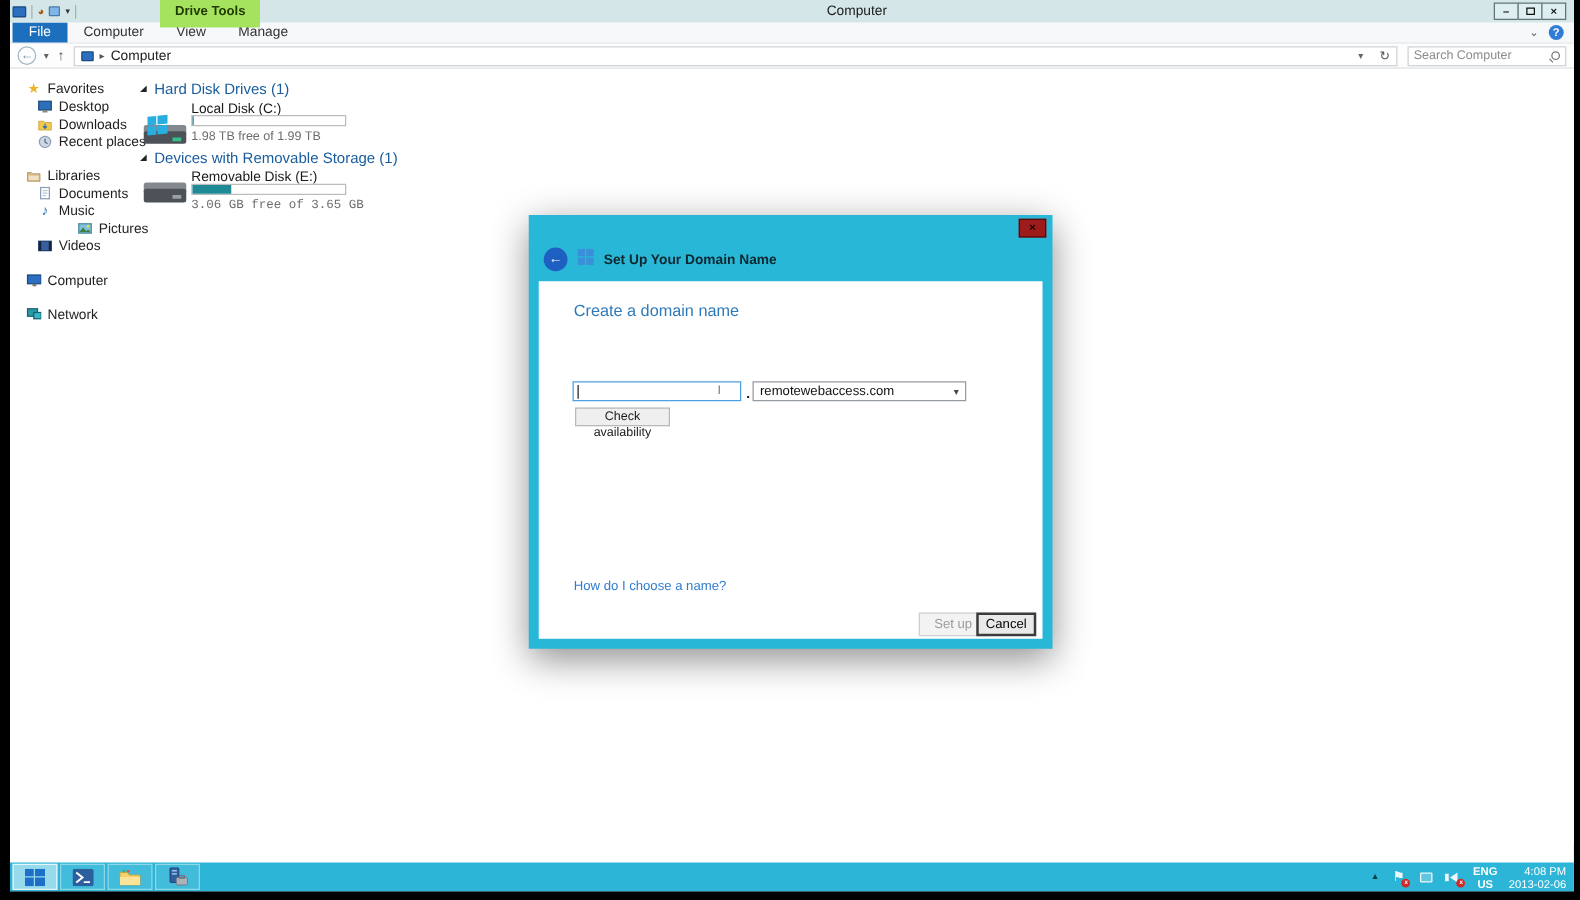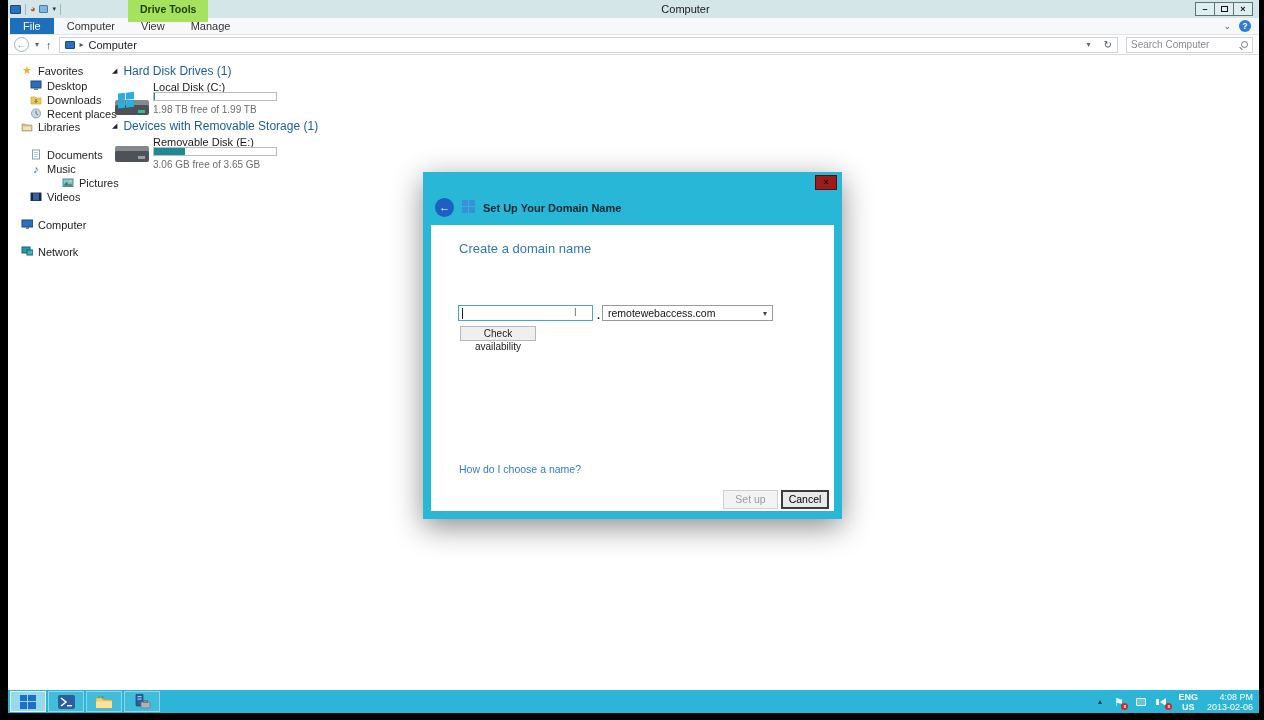--- a/index.html
+++ b/index.html
@@ -99,21 +99,21 @@
   .dlg-input .caret { position:absolute; left:3px; top:2px; width:1px; height:11px; background:#222; }
   .dlg-input .ibeam { position:absolute; left:115px; top:1px; font-size:10px; color:#777; }
   .dlg-dot { position:absolute; left:166px; top:84px; font-size:11px; font-weight:bold; color:#111; }
   .dlg-select { position:absolute; left:171px; top:80px; width:171px; height:16px; border:1px solid #959ba1;
     background:#fff; display:flex; align-items:center; padding:0 5px; font-size:10.5px; color:#111; }
   .dlg-select .chev { margin-left:auto; font-size:8px; color:#444; }
   .dlg-checkbtn { position:absolute; left:29px; top:101px; width:76px; height:15px; background:#efefef;
     border:1px solid #b9b9b9; font-size:10px; color:#1a1a1a; text-align:center; line-height:13px; }
   .dlg-link { position:absolute; left:28px; top:238px; font-size:10.5px; color:#2f7dd1; cursor:pointer; }
   .dlg-btn { position:absolute; top:265px; height:19px; font-size:10.5px; text-align:center; line-height:17px; }
-  .btn-setup { left:292px; width:55px; background:#f3f3f3; border:1px solid #cfcfcf; color:#9c9c9c; }
+  .btn-setup { left:304px; width:55px; background:#f3f3f3; border:1px solid #cfcfcf; color:#9c9c9c; }
   .btn-cancel { left:350px; width:48px; background:#e9e9e9; border:2px solid #3c3c3c; color:#000; line-height:15px; }
 
   
   .taskbar { position:absolute; left:0; right:0; top:690px; height:23px; background:#2cb5d6;
     display:flex; align-items:center; padding-left:1px; }
   .tbtn { width:36px; height:21px; margin:0 1px; display:flex; align-items:center; justify-content:center;
     border:1px solid rgba(255,255,255,.4); background:rgba(255,255,255,.10); }
   .tbtn.start { background:rgba(255,255,255,.5); border-color:rgba(255,255,255,.75); }
   .tray { margin-left:auto; display:flex; align-items:center; gap:9px; padding-right:6px; height:100%; }
   .tray-exp { color:#073a46; font-size:7px; }
@@ -210,21 +210,21 @@
       <div class="side-item" style="left:22px; top:52px;">
         <span class="ic">
             <svg class="svgic" width="12" height="11">
               <circle cx="6" cy="5.5" r="4.5" fill="#cfd8e2" stroke="#8aa0b8"></circle>
               <path d="M6 3 L6 5.5 L8 7" stroke="#4a6a8a" fill="none"></path>
             </svg>
           </span>
         <span>Recent places</span>
       </div>
 
-      <div class="side-item" style="left:13px; top:65px;">
+      <div class="side-item" style="left:13px; top:79px;">
         <span class="ic">
             <svg class="svgic" width="12" height="11">
               <path d="M1 3 L4 3 L5 4 L11 4 L11 10 L1 10 Z" fill="#d8bd8a" stroke="#a88a50" stroke-width="0.6"></path>
               <rect x="2" y="5.5" width="8" height="3.5" fill="#efe2c4"></rect>
             </svg>
           </span>
         <span>Libraries</span>
       </div>
       <div class="side-item" style="left:22px; top:93px;">
         <span class="ic">
@@ -308,21 +308,21 @@
         <svg width="40" height="28">
           <rect x="2" y="4" width="34" height="9" rx="2" fill="#84898f"></rect>
           <rect x="2" y="9" width="34" height="11" rx="2" fill="#4c5258"></rect>
           <rect x="25" y="14" width="7" height="3" fill="#9aa0a6"></rect>
         </svg>
       </div>
       <div class="drive-name" style="left:145px; top:81px;">Removable Disk (E:)</div>
       <div class="drive-bar" style="left:145px; top:92px;">
         <div class="fill" style="width: 25%;"></div>
       </div>
-      <div class="drive-free" style="left:145px; top:104px;">3.06 GB free of 3.65 GB</div>
+      <div class="drive-free" style="left:145px; top:104px;font-family:Liberation Mono, monospace;">3.06 GB free of 3.65 GB</div>
     </div>
 
   </div>
 
   <div class="dlg">
     <div class="dlg-close">×</div>
     <div class="dlg-head">
       <div class="dlg-back">←</div>
       <span><svg width="13" height="13">
             <rect x="0" y="0" width="6" height="6" fill="#3a8fd8"></rect>

